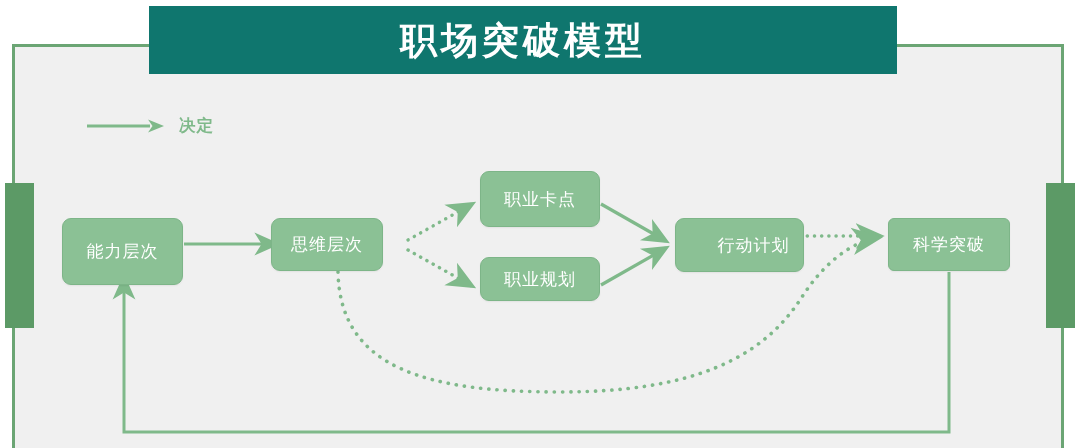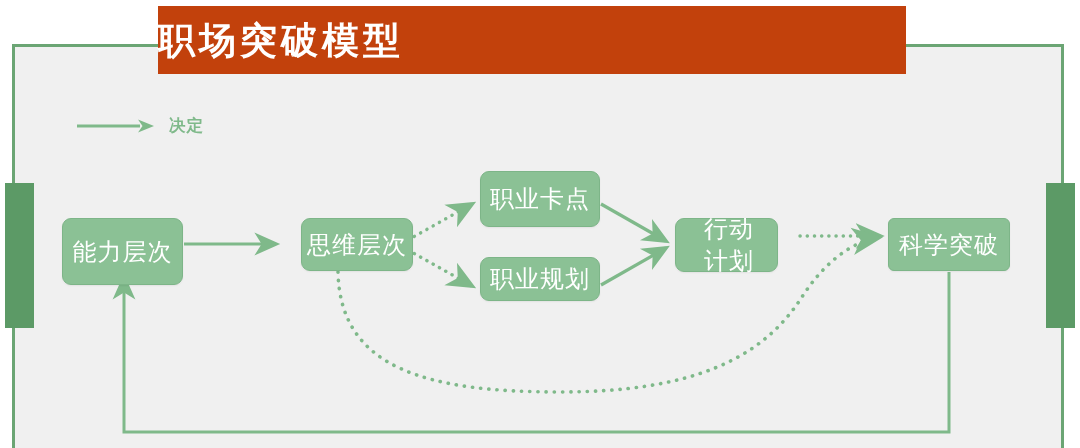--- a/index.html
+++ b/index.html
@@ -24,27 +24,28 @@
     width: 1052px;
     height: 406px;
     box-sizing: border-box;
     background: #F0F0F0;
     border: 3px solid #6BA574;
     border-bottom: none;
   }
   
   #title-banner {
     position: absolute;
-    left: 158px;
+    left: 149px;
     top: 6px;
     width: 748px;
     height: 68px;
-    background: #c2410c;
+    background: #0f766e;
     display: flex;
     align-items: center;
+    justify-content: center;
     z-index: 6;
   }
   #title-banner .title-text {
     color: #ffffff;
     font-size: 37px;
     font-weight: bold;
     letter-spacing: 4px;
     line-height: 1;
   }
   
@@ -55,21 +56,21 @@
     height: 145px;
     background: #5C9A66;
     z-index: 5;
   }
   #side-bar-left  { left: 5px; }
   #side-bar-right { left: 1046px; }
 
   
   #legend {
     position: absolute;
-    left: 76px;
+    left: 86px;
     top: 108px;
     height: 36px;
     display: flex;
     align-items: center;
     z-index: 4;
   }
   .legend-item {
     display: flex;
     align-items: center;
   }
@@ -98,30 +99,30 @@
   .node {
     position: absolute;
     box-sizing: border-box;
     background: #8BC195;
     border: 1.5px solid #7DB588;
     border-radius: 9px;
     display: flex;
     align-items: center;
     justify-content: center;
     color: #ffffff;
-    font-size: 24px;
+    font-size: 17px;
     letter-spacing: 1px;
     z-index: 3;
     box-shadow: 0 1px 2px rgba(0,0,0,0.06);
   }
   #node-0 { left: 62px;  top: 218px; width: 121px; height: 67px; }
-  #node-1 { left: 301px; top: 218px; width: 112px; height: 53px; }
+  #node-1 { left: 271px; top: 218px; width: 112px; height: 53px; }
   #node-2 { left: 480px; top: 171px; width: 120px; height: 56px; }
   #node-3 { left: 480px; top: 257px; width: 120px; height: 44px; }
-  #node-4 { left: 675px; top: 218px; width: 103px; height: 54px; padding-left: 28px; }
+  #node-4 { left: 675px; top: 218px; width: 129px; height: 54px; padding-left: 28px; }
   #node-5 { left: 888px; top: 218px; width: 122px; height: 53px; border-radius: 6px; }
 </style>
 </head>
 <body>
 
 <div id="canvas">
 
   <div id="frame"></div>
 
   <div class="side-bar" id="side-bar-left"></div>

